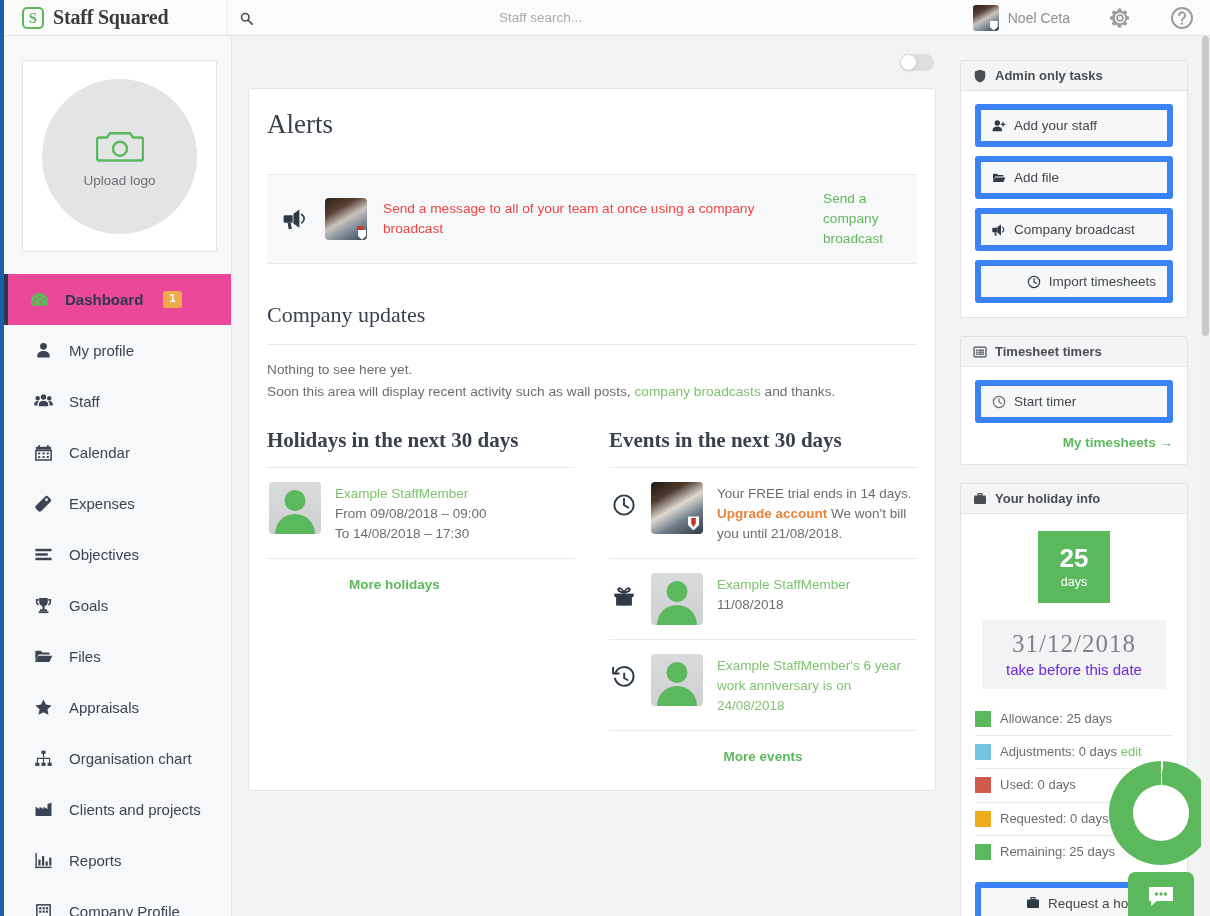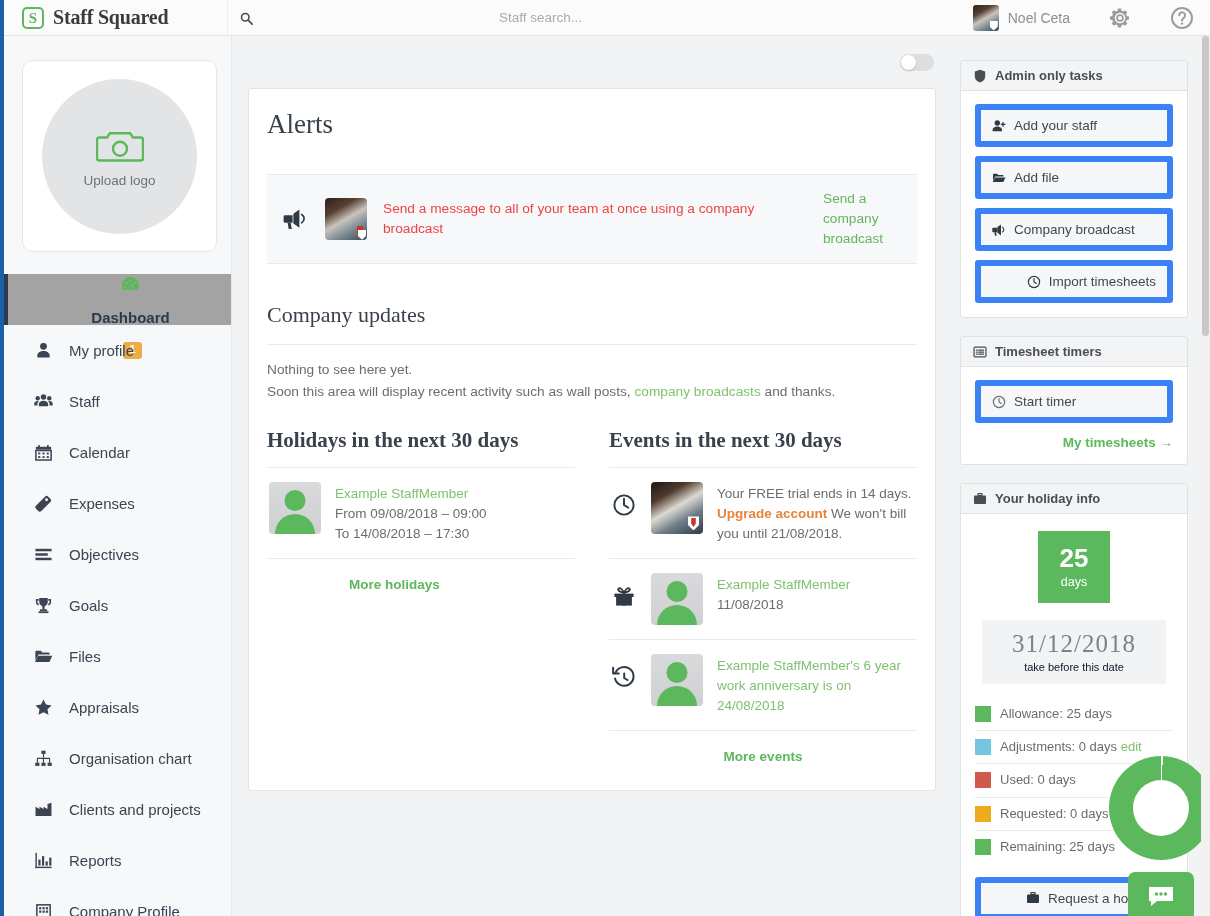--- a/index.html
+++ b/index.html
@@ -75,21 +75,21 @@
   .topicon svg { display: block; width: 24px; height: 24px; }
 
   
   .sidebar {
     position: absolute; left: 4px; top: 36px; width: 228px; height: 880px;
     background: #f7f8f9; border-right: 1px solid #e7e9eb;
     z-index: 30;
   }
   .logo-card {
     margin: 24px 14px 0 18px; background: #fff;
-    border: 1px solid #e4e6e8; border-radius: 10px;
+    border: 1px solid #e4e6e8; border-radius: 2px;
     height: 192px; display: flex; align-items: center; justify-content: center;
   }
   .logo-circle {
     width: 155px; height: 155px; border-radius: 50%; background: #e3e4e5;
     display: flex; flex-direction: column; align-items: center; justify-content: center;
     gap: 8px;
   }
   .cam-ico { width: 48px; height: 40px; color: #5cb85c; }
   .upload-label { font-size: 13.5px; color: #6f7174; }
 
@@ -99,22 +99,22 @@
     padding-left: 26px; gap: 16px; cursor: pointer;
     border-left: 4px solid transparent;
     font-size: 15px; color: #3b4452;
   }
   .nav-item .nav-ico {
     width: 19px; height: 19px; color: #3b4452; flex: none;
     display: flex; align-items: center; justify-content: center;
   }
   .nav-item .nav-ico svg { width: 19px; height: 19px; display: block; }
   .nav-item.active {
-    background: #a3a3a3; border-left-color: #2b3a4d;
-    font-weight: bold; color: #2b3a4d; padding-left: 22px; flex-direction: column;
+    background: #ec4899; border-left-color: #2b3a4d;
+    font-weight: bold; color: #2b3a4d; padding-left: 22px;
   }
   .nav-item.active .nav-ico { color: #5cb85c; }
   .badge-count {
     background: #edab49; color: #fff; font-size: 11.5px; font-weight: bold;
     border-radius: 3px; padding: 2px 6px 3px; line-height: 1; margin-left: 4px;
   }
   .nav-label { white-space: nowrap; }
 
   
   .content {
@@ -249,21 +249,21 @@
   }
   .hol-big .n { font-size: 26px; font-weight: bold; line-height: 1; }
   .hol-big .u { font-size: 12.5px; margin-top: 4px; }
   .hol-date {
     background: #f2f3f4; margin: 17px 7px 0; padding: 10px 4px 11px;
     text-align: center;
   }
   .hol-date .d {
     font-family: "Liberation Serif", serif; font-size: 25px; color: #7f8287; letter-spacing: 1px;
   }
-  .hol-date .s { font-size: 11px; color: #0f172a; margin-top: 3px; }
+  .hol-date .s { font-size: 15px; color: #6d28d9; margin-top: 3px; }
 
   .legend { position: relative; margin-top: 14px; }
   .leg-row {
     display: flex; align-items: flex-start; gap: 9px;
     font-size: 13px; color: #6a6d70; padding: 7px 0;
     border-bottom: 1px solid #e9eaeb; line-height: 1.4;
   }
   .leg-row:last-of-type { border-bottom: none; }
   .swatch { width: 16px; height: 16px; flex: none; margin-top: 1px; }
   .donut {

